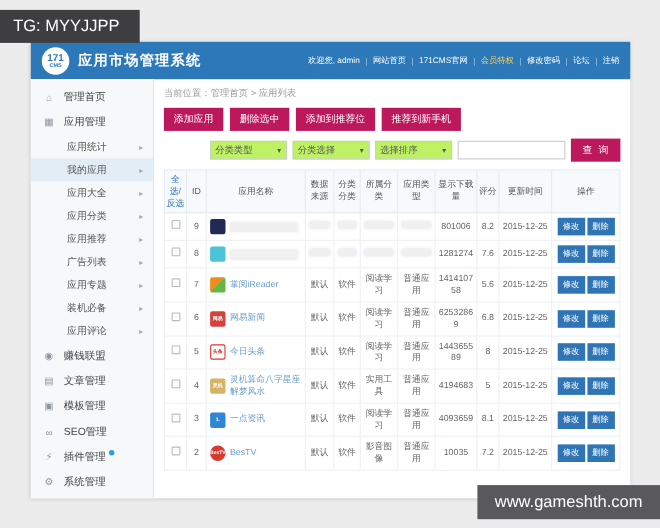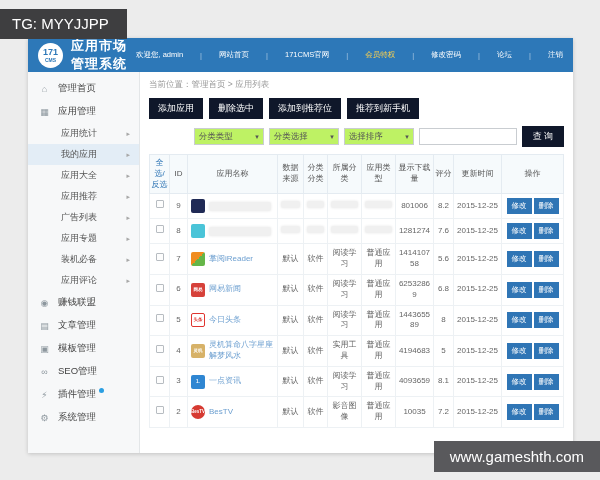--- a/index.html
+++ b/index.html
@@ -6,36 +6,36 @@
   html,body{width:600px;height:480px}
   body{position:relative;background:#ececec;font-family:"Liberation Sans","DejaVu Sans",sans-serif;overflow:hidden}
   .top-tag{position:absolute;left:0;top:9px;background:#3e3e40;color:#fff;font-size:15px;padding:6px 18px 7px 12px;z-index:6}
   .bottom-tag{position:absolute;right:0;bottom:8px;background:#59595c;color:#fff;font-size:15px;padding:7px 16px;z-index:6}
   .app{position:absolute;left:28px;top:38px;width:545px;height:415px;background:#fff;box-shadow:0 1px 4px rgba(0,0,0,.18)}
   .app-header{height:34px;background:#2d78b8;display:flex;align-items:center;padding:0 10px;color:#fff}
   .logo{width:25px;height:25px;border-radius:50%;background:#fff;color:#2d78b8;display:flex;flex-direction:column;align-items:center;justify-content:center;font-weight:bold;margin-right:8px;flex:0 0 25px}
   .logo .l1{font-size:9px;line-height:1}
   .logo .l2{font-size:5px;line-height:1.2}
   .app-title{font-size:13px;letter-spacing:1px;font-weight:bold}
-  .header-links{margin-left:auto;font-size:7.5px;display:flex;align-items:flex-end;gap:17px;white-space:nowrap}
+  .header-links{margin-left:auto;font-size:7.5px;display:flex;align-items:flex-end;gap:5px;white-space:nowrap}
   .header-links a{color:#fff;text-decoration:none;cursor:pointer}
   .header-links a.hl{color:#ffd24d}
   .header-links .sep{color:rgba(255,255,255,.55)}
   .app-body{display:flex;height:381px}
   .sidebar{width:112px;background:#f7f8f9;border-right:1px solid #e3e6e8;padding-top:5px;overflow:hidden}
   .side-item{display:flex;align-items:center;height:23px;padding:0 10px;font-size:9.5px;color:#444;cursor:pointer}
   .side-item .ic{width:13px;color:#8d979e;margin-right:7px;font-size:9px;text-align:center;flex:0 0 13px}
   .side-sub{display:flex;align-items:center;height:21px;padding:0 9px 0 33px;font-size:9px;color:#555;cursor:pointer}
   .side-sub .arr{margin-left:auto;color:#a8a8a8;font-size:7px}
   .side-sub.active{background:#e3edf6}
   .badge-dot{width:5px;height:5px;border-radius:50%;background:#2b9fe2;margin-left:3px;margin-bottom:8px}
   .content{flex:1;padding:7px 9px;overflow:hidden}
   .breadcrumb{font-size:8.5px;color:#999;margin-bottom:7px}
   .toolbar{display:flex;gap:6px}
-  .btn{background:#0f172a;color:#fff;border:none;font-size:9px;padding:4px 9px;cursor:pointer;font-family:Liberation Serif, serif}
+  .btn{background:#be185d;color:#fff;border:none;font-size:9px;padding:4px 9px;cursor:pointer;font-family:Liberation Mono, monospace}
   .filters{display:flex;justify-content:flex-end;gap:5px;margin-top:7px;align-items:center}
   .selects{display:flex;gap:5px}
   .select{width:70px;height:17px;border:1px solid #c9cdd1;background:#bef264;font-size:8.5px;color:#555;display:flex;align-items:center;justify-content:space-between;padding:0 4px;cursor:pointer}
   .select .caret{color:#555;font-size:7px}
   .search-input{width:98px;height:17px;border:1px solid #c9cdd1;font-size:9px;padding:0 4px;font-family:inherit}
   .btn-query{padding:4px 11px}
   table{border-collapse:collapse;margin-top:7px;table-layout:fixed;width:414px}
   th{background:#f6fafc;color:#555;font-weight:normal;font-size:8px;border:1px solid #e4ebf1;padding:3px 1px;text-align:center;line-height:1.35}
   th.sel{color:#2f75b5;cursor:pointer}
   td{border:1px solid #edf1f4;font-size:8px;color:#666;text-align:center;padding:4px 1px;word-wrap:break-word;line-height:1.35;background:#fff}
@@ -93,20 +93,24 @@
         </div>
         <div class="side-sub active">
           <span>我的应用</span>
           <span class="arr">▸</span>
         </div>
         <div class="side-sub">
           <span>应用大全</span>
           <span class="arr">▸</span>
         </div>
         <div class="side-sub">
+          <span>应用分类</span>
+          <span class="arr">▸</span>
+        </div>
+        <div class="side-sub">
           <span>应用推荐</span>
           <span class="arr">▸</span>
         </div>
         <div class="side-sub">
           <span>广告列表</span>
           <span class="arr">▸</span>
         </div>
         <div class="side-sub">
           <span>应用专题</span>
           <span class="arr">▸</span>

